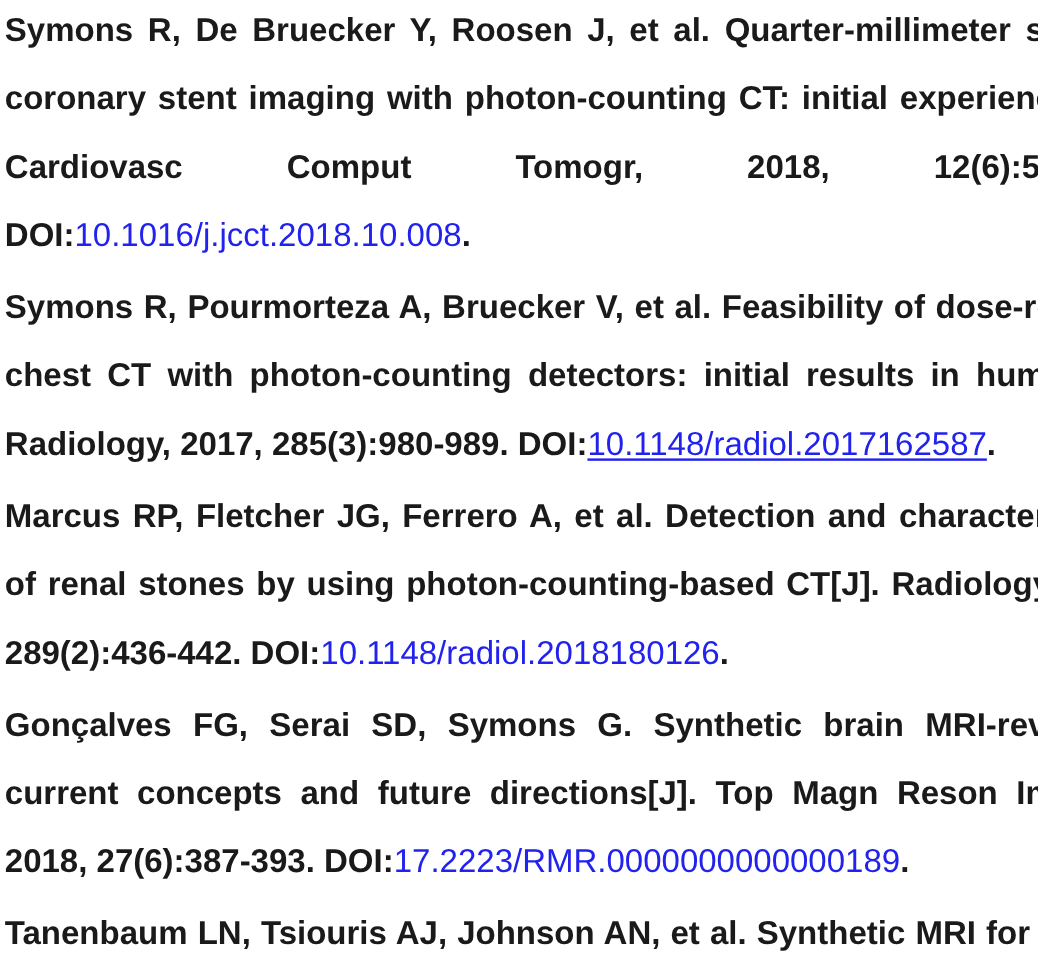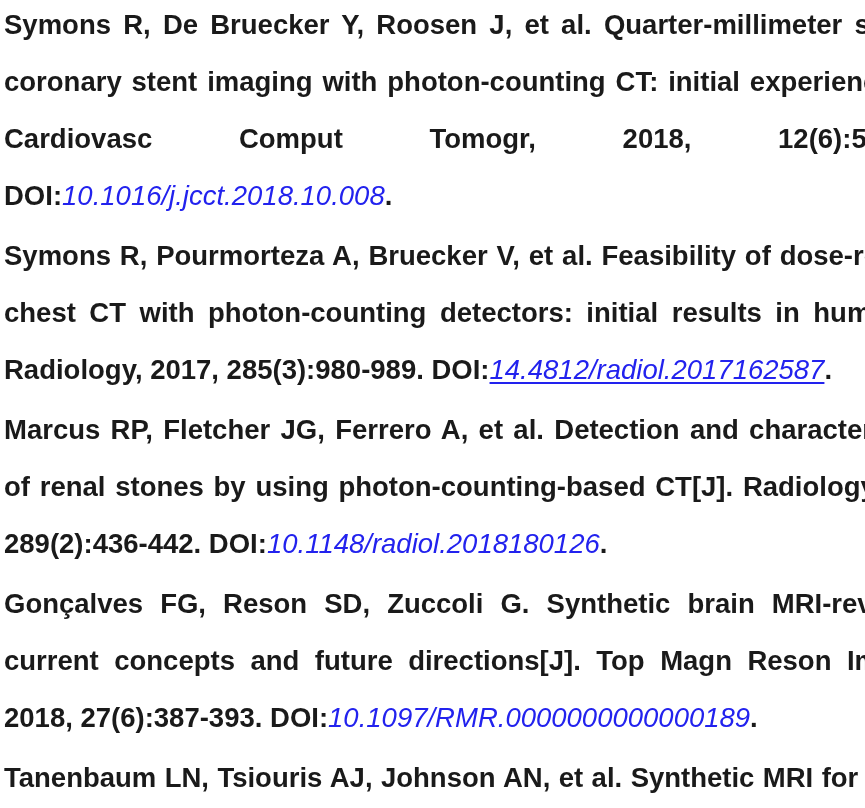--- a/index.html
+++ b/index.html
@@ -41,21 +41,20 @@
     font-weight: 700;
   }
 
   .ref-title {
     font-weight: 700;
   }
 
   .ref-doi {
     color: #2222ee;
     font-weight: 400;
-    font-style: italic;
   }
 
   .ref-doi.underlined {
     text-decoration: underline;
     text-decoration-thickness: 2px;
     text-underline-offset: 3px;
   }
 
   
   .reference-entry > span { display: inline; }
@@ -63,28 +62,28 @@
 </head>
 <body>
 
 <div id="reference-list">
 
   <p class="reference-entry">
     <span class="ref-authors">Symons R, De Bruecker Y, Roosen J, et al. </span><span class="ref-title">Quarter-millimeter spectral coronary stent imaging with photon-counting CT: initial experience</span><span class="ref-source">[J]. J Cardiovasc Comput Tomogr, 2018, 12(6):509-515. DOI:</span><span class="ref-doi">10.1016/j.jcct.2018.10.008</span><span class="ref-source">.</span>
   </p>
 
   <p class="reference-entry">
-    <span class="ref-authors">Symons R, Pourmorteza A, Bruecker V, et al. </span><span class="ref-title">Feasibility of dose-reduced chest CT with photon-counting detectors: initial results in humans</span><span class="ref-source">[J]. Radiology, 2017, 285(3):980-989. DOI:</span><span class="ref-doi underlined">14.4812/radiol.2017162587</span><span class="ref-source">.</span>
+    <span class="ref-authors">Symons R, Pourmorteza A, Bruecker V, et al. </span><span class="ref-title">Feasibility of dose-reduced chest CT with photon-counting detectors: initial results in humans</span><span class="ref-source">[J]. Radiology, 2017, 285(3):980-989. DOI:</span><span class="ref-doi underlined">10.1148/radiol.2017162587</span><span class="ref-source">.</span>
   </p>
 
   <p class="reference-entry">
     <span class="ref-authors">Marcus RP, Fletcher JG, Ferrero A, et al. </span><span class="ref-title">Detection and characterization of renal stones by using photon-counting-based CT</span><span class="ref-source">[J]. Radiology, 2018, 289(2):436-442. DOI:</span><span class="ref-doi">10.1148/radiol.2018180126</span><span class="ref-source">.</span>
   </p>
 
   <p class="reference-entry">
-    <span class="ref-authors">Gonçalves FG, Reson SD, Zuccoli G. </span><span class="ref-title">Synthetic brain MRI-review of current concepts and future directions</span><span class="ref-source">[J]. Top Magn Reson Imaging, 2018, 27(6):387-393. DOI:</span><span class="ref-doi">10.1097/RMR.0000000000000189</span><span class="ref-source">.</span>
+    <span class="ref-authors">Gonçalves FG, Serai SD, Symons G. </span><span class="ref-title">Synthetic brain MRI-review of current concepts and future directions</span><span class="ref-source">[J]. Top Magn Reson Imaging, 2018, 27(6):387-393. DOI:</span><span class="ref-doi">17.2223/RMR.0000000000000189</span><span class="ref-source">.</span>
   </p>
 
   <p class="reference-entry">
     <span class="ref-authors">Tanenbaum LN, Tsiouris AJ, Johnson AN, et al. </span><span class="ref-title">Synthetic MRI for clinical neuroimaging: results of the magnetic resonance image compilation (MAGiC) prospective, multicenter, multireader trial</span>
   </p>
 
 </div>
 
 </body></html>

